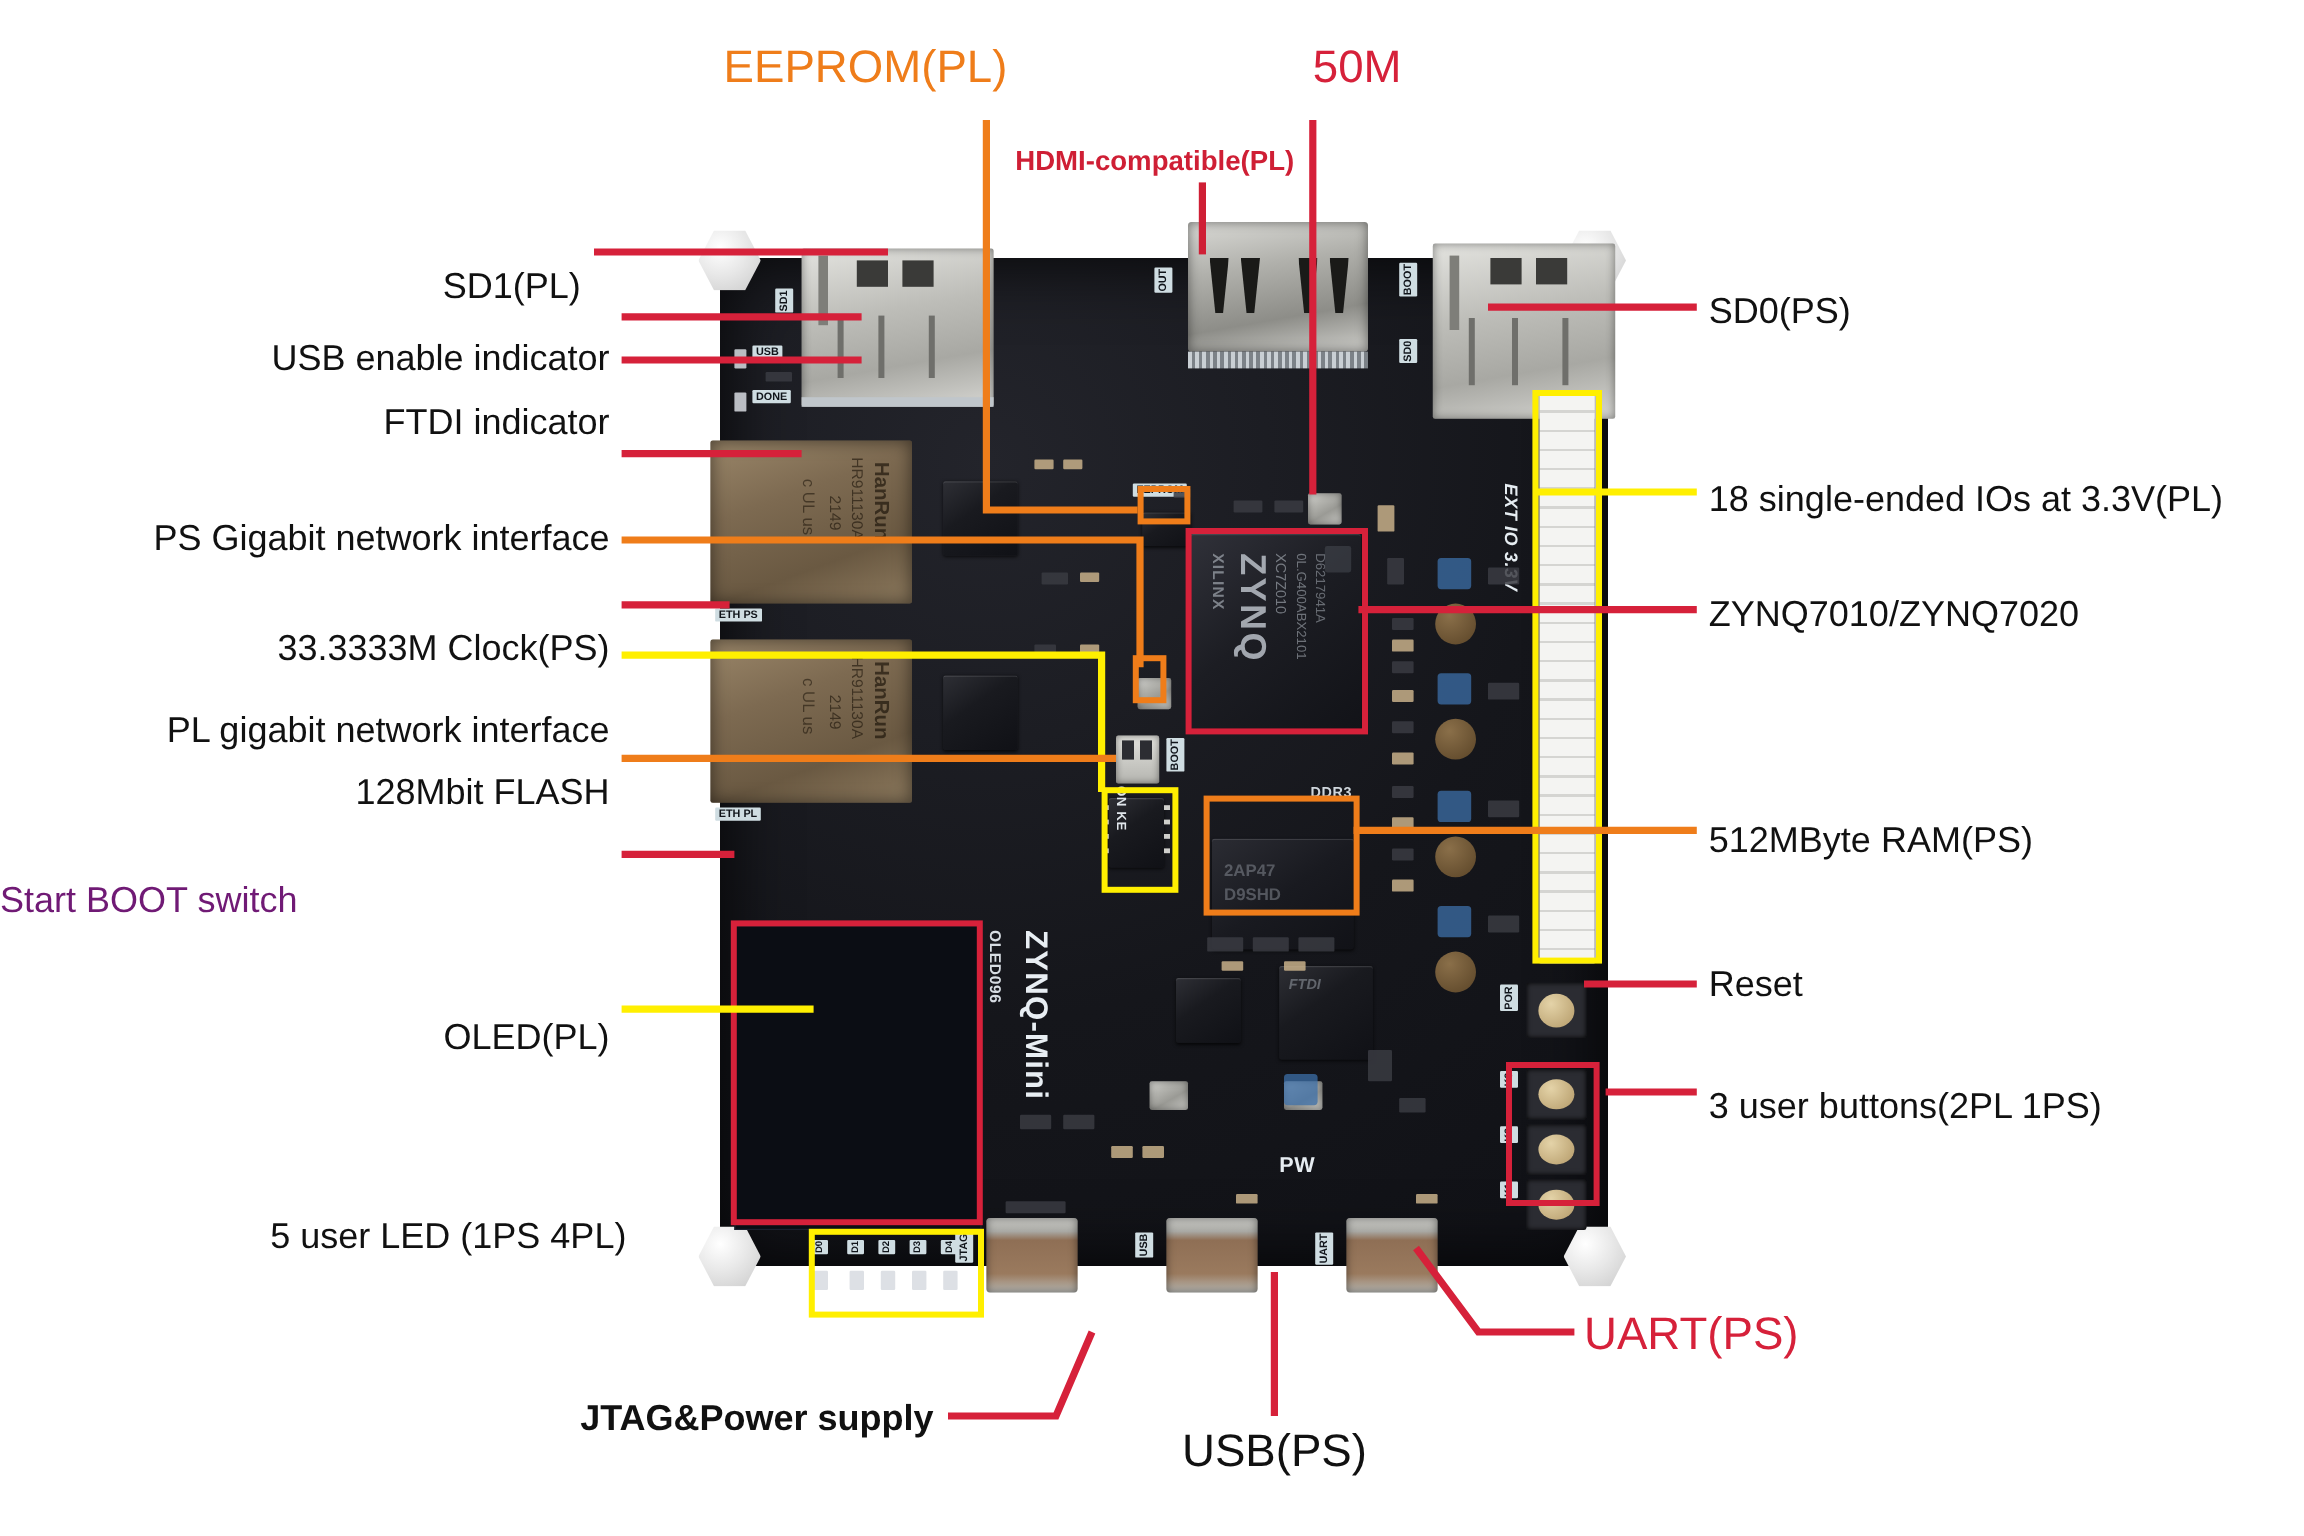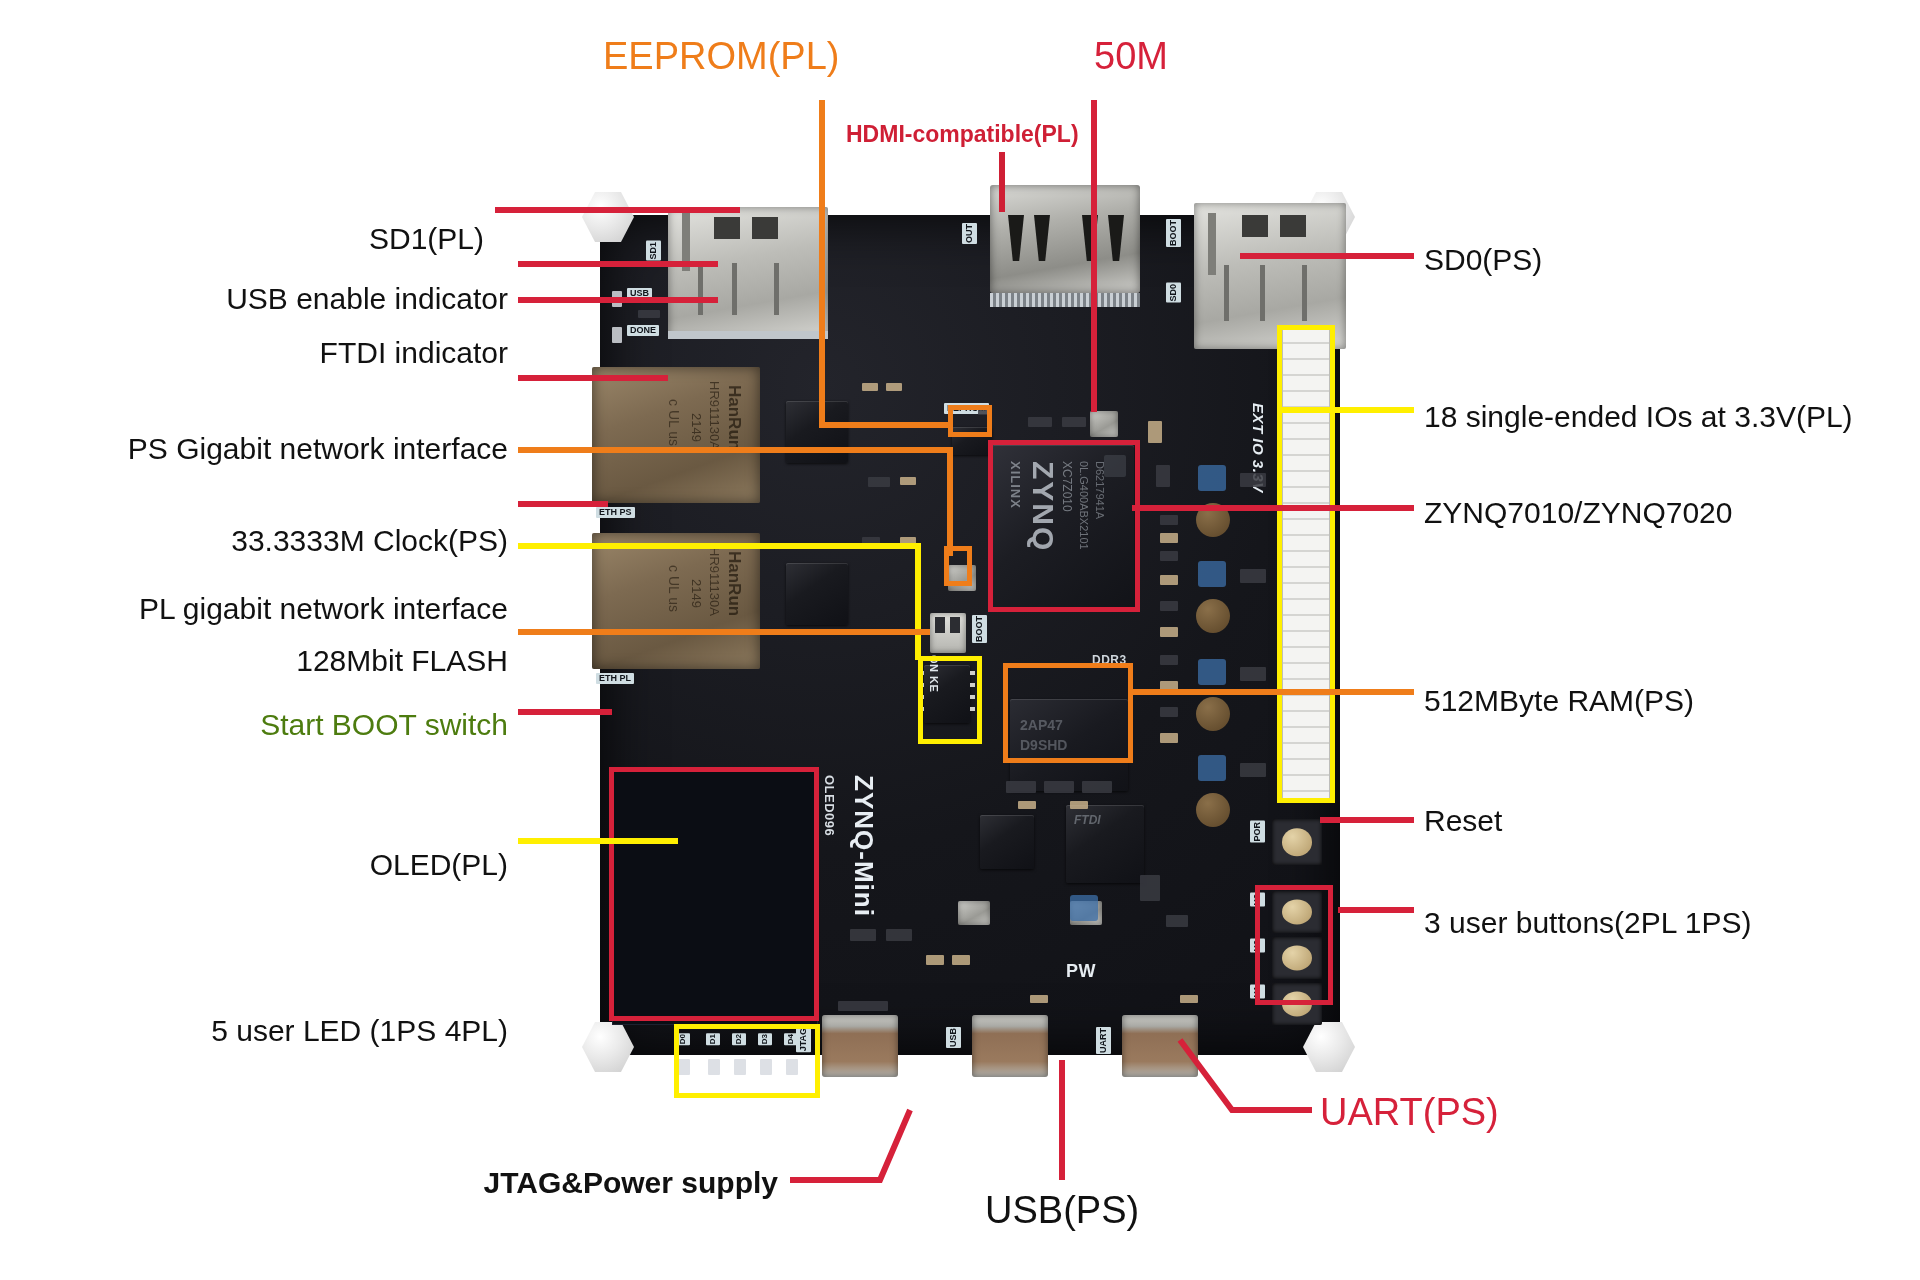--- a/index.html
+++ b/index.html
@@ -339,23 +339,23 @@
       <div class="lbl" style="color: rgb(239, 125, 26); font-size: 38px; font-weight: normal; top: 36.64px; left: 603px;">EEPROM(PL)</div>
       <div class="lbl" style="color: rgb(214, 33, 58); font-size: 38px; font-weight: normal; top: 36.64px; left: 1094px;">50M</div>
       <div class="lbl" style="color: rgb(207, 31, 53); font-size: 23px; font-weight: bold; top: 123.44px; left: 846px;">HDMI-compatible(PL)</div>
       <div class="lbl" style="color: rgb(17, 17, 17); font-size: 30px; font-weight: normal; top: 224.4px; left: 0px; width: 484px; text-align: right;">SD1(PL)</div>
       <div class="lbl" style="color: rgb(17, 17, 17); font-size: 30px; font-weight: normal; top: 284.4px; left: 0px; width: 508px; text-align: right;">USB enable indicator</div>
       <div class="lbl" style="color: rgb(17, 17, 17); font-size: 30px; font-weight: normal; top: 338.4px; left: 0px; width: 508px; text-align: right;">FTDI indicator</div>
       <div class="lbl" style="color: rgb(17, 17, 17); font-size: 30px; font-weight: normal; top: 434.4px; left: 0px; width: 508px; text-align: right;">PS Gigabit network interface</div>
       <div class="lbl" style="color: rgb(17, 17, 17); font-size: 30px; font-weight: normal; top: 526.4px; left: 0px; width: 508px; text-align: right;">33.3333M Clock(PS)</div>
       <div class="lbl" style="color: rgb(17, 17, 17); font-size: 30px; font-weight: normal; top: 594.4px; left: 0px; width: 508px; text-align: right;">PL gigabit network interface</div>
       <div class="lbl" style="color: rgb(17, 17, 17); font-size: 30px; font-weight: normal; top: 646.4px; left: 0px; width: 508px; text-align: right;">128Mbit FLASH</div>
-      <div class="lbl" style="color: #4d7c0f; font-size: 30px; font-weight: normal; top: 710px; left: 0px; width: 508px; text-align: right;">Start BOOT switch</div>
+      <div class="lbl" style="color: #701a75; font-size: 30px; font-weight: normal; top: 736px; left: 0px; width: 508px; ">Start BOOT switch</div>
       <div class="lbl" style="color: rgb(17, 17, 17); font-size: 30px; font-weight: normal; top: 850.4px; left: 0px; width: 508px; text-align: right;">OLED(PL)</div>
-      <div class="lbl" style="color: rgb(17, 17, 17); font-size: 30px; font-weight: normal; top: 1016.4px; left: 0px; width: 508px; text-align: right;">5 user LED (1PS 4PL)</div>
+      <div class="lbl" style="color: rgb(17, 17, 17); font-size: 30px; font-weight: normal; top: 1016.4px; left: 0px; width: 508px; text-align: right; padding-left: 14px;">5 user LED (1PS 4PL)</div>
       <div class="lbl" style="color: rgb(17, 17, 17); font-size: 30px; font-weight: bold; top: 1168.4px; left: 0px; width: 778px; text-align: right;">JTAG&amp;Power supply</div>
       <div class="lbl" style="color: rgb(17, 17, 17); font-size: 38px; font-weight: normal; top: 1190.64px; left: 985px;">USB(PS)</div>
       <div class="lbl" style="color: rgb(214, 33, 58); font-size: 38px; font-weight: normal; top: 1092.64px; left: 1320px;">UART(PS)</div>
       <div class="lbl" style="color: rgb(17, 17, 17); font-size: 30px; font-weight: normal; top: 245.4px; left: 1424px;">SD0(PS)</div>
       <div class="lbl" style="color: rgb(17, 17, 17); font-size: 30px; font-weight: normal; top: 402.4px; left: 1424px;">18 single-ended IOs at 3.3V(PL)</div>
       <div class="lbl" style="color: rgb(17, 17, 17); font-size: 30px; font-weight: normal; top: 498.4px; left: 1424px;">ZYNQ7010/ZYNQ7020</div>
       <div class="lbl" style="color: rgb(17, 17, 17); font-size: 30px; font-weight: normal; top: 686.4px; left: 1424px;">512MByte RAM(PS)</div>
       <div class="lbl" style="color: rgb(17, 17, 17); font-size: 30px; font-weight: normal; top: 806.4px; left: 1424px;">Reset</div>
       <div class="lbl" style="color: rgb(17, 17, 17); font-size: 30px; font-weight: normal; top: 896.4px; left: 1424px; margin-top: 12px;">3 user buttons(2PL 1PS)</div>
     </div>

